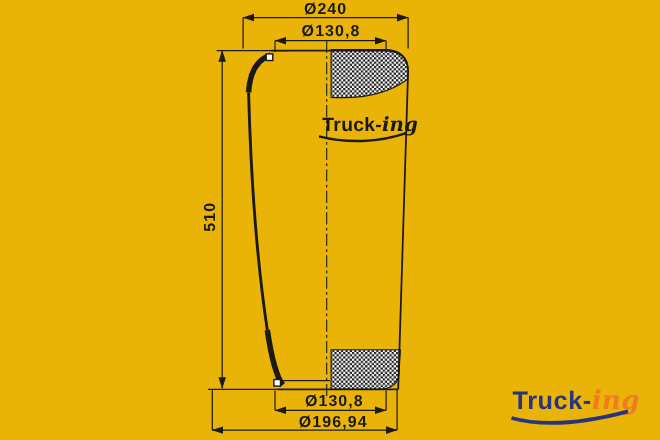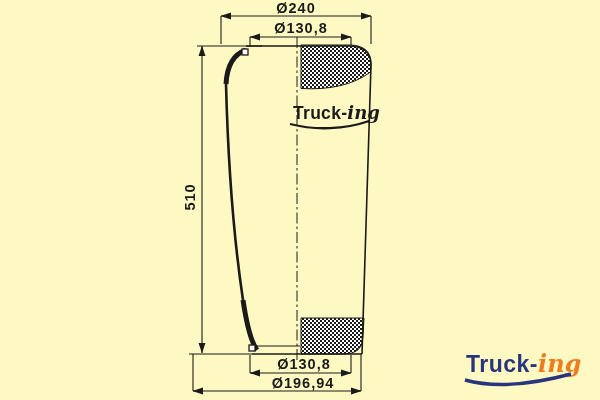--- a/index.html
+++ b/index.html
@@ -1,19 +1,19 @@
 <!DOCTYPE html>
 <html><head>
 <meta charset="utf-8">
 <style>
   html,body { margin:0; padding:0; background:#ffffff; }
   .stage {
     position:relative;
     width:600px; height:400px;
-    background:#fef9c3;
+    background:#eab308;
     overflow:hidden;
     font-family:"Liberation Sans", sans-serif;
   }
   svg { display:block; }
   .dim-text {
     font-family:"Liberation Sans", sans-serif;
     font-weight:bold;
     font-size:14.5px;
     letter-spacing:1px;
     fill:#1a1a1a;

